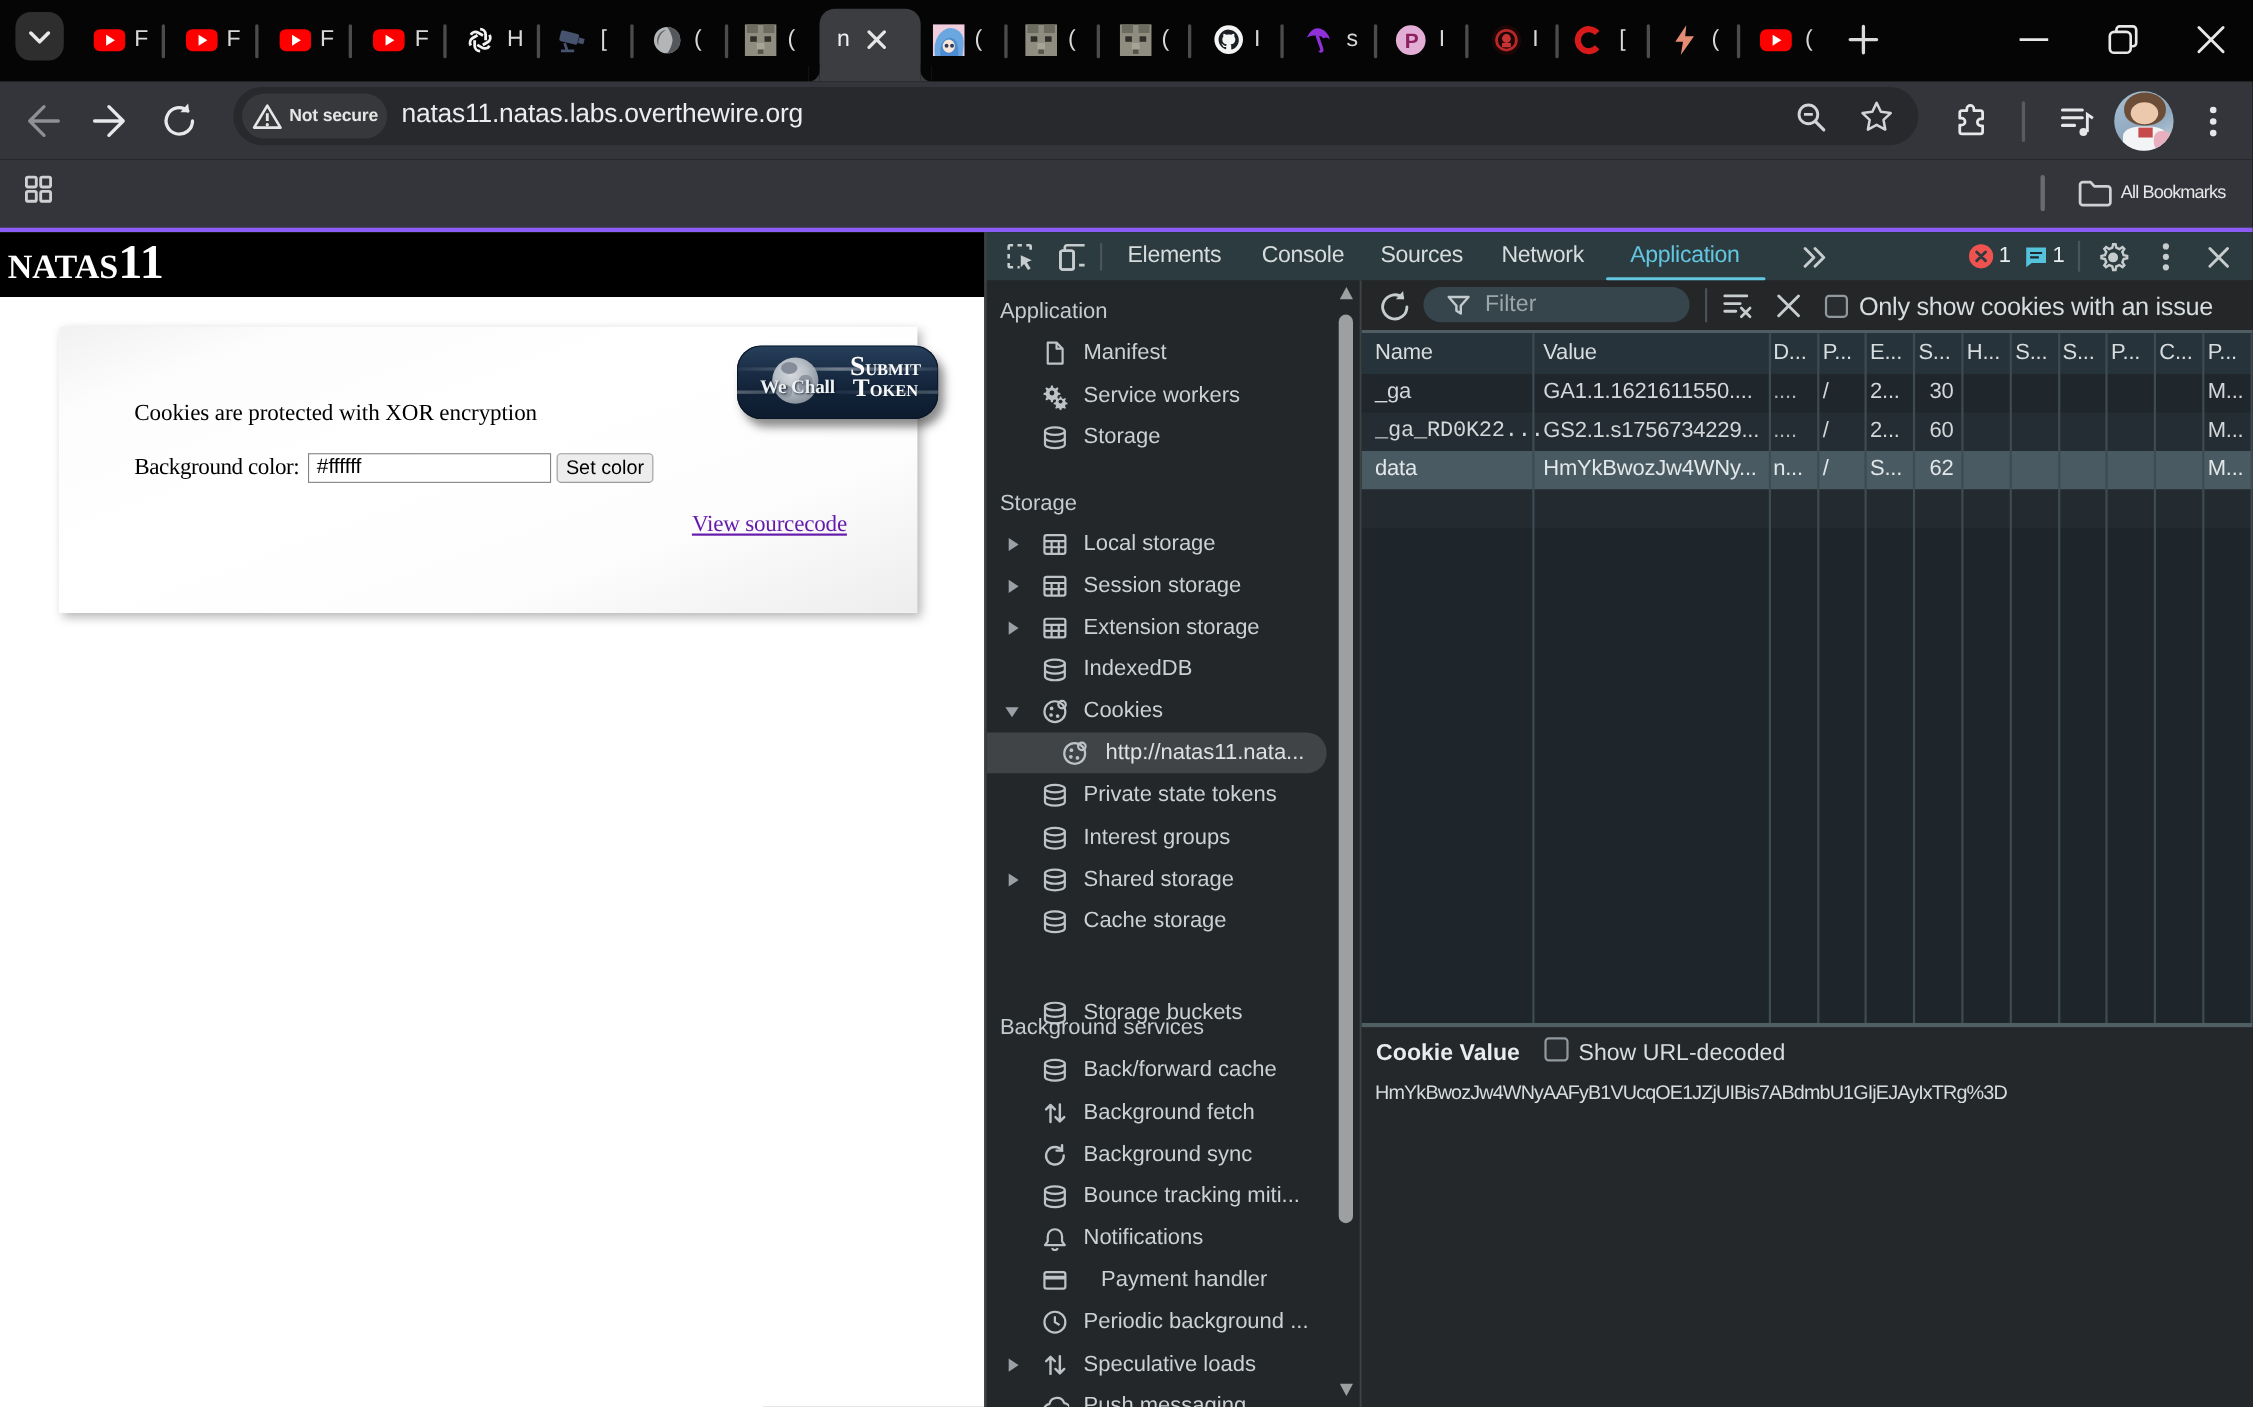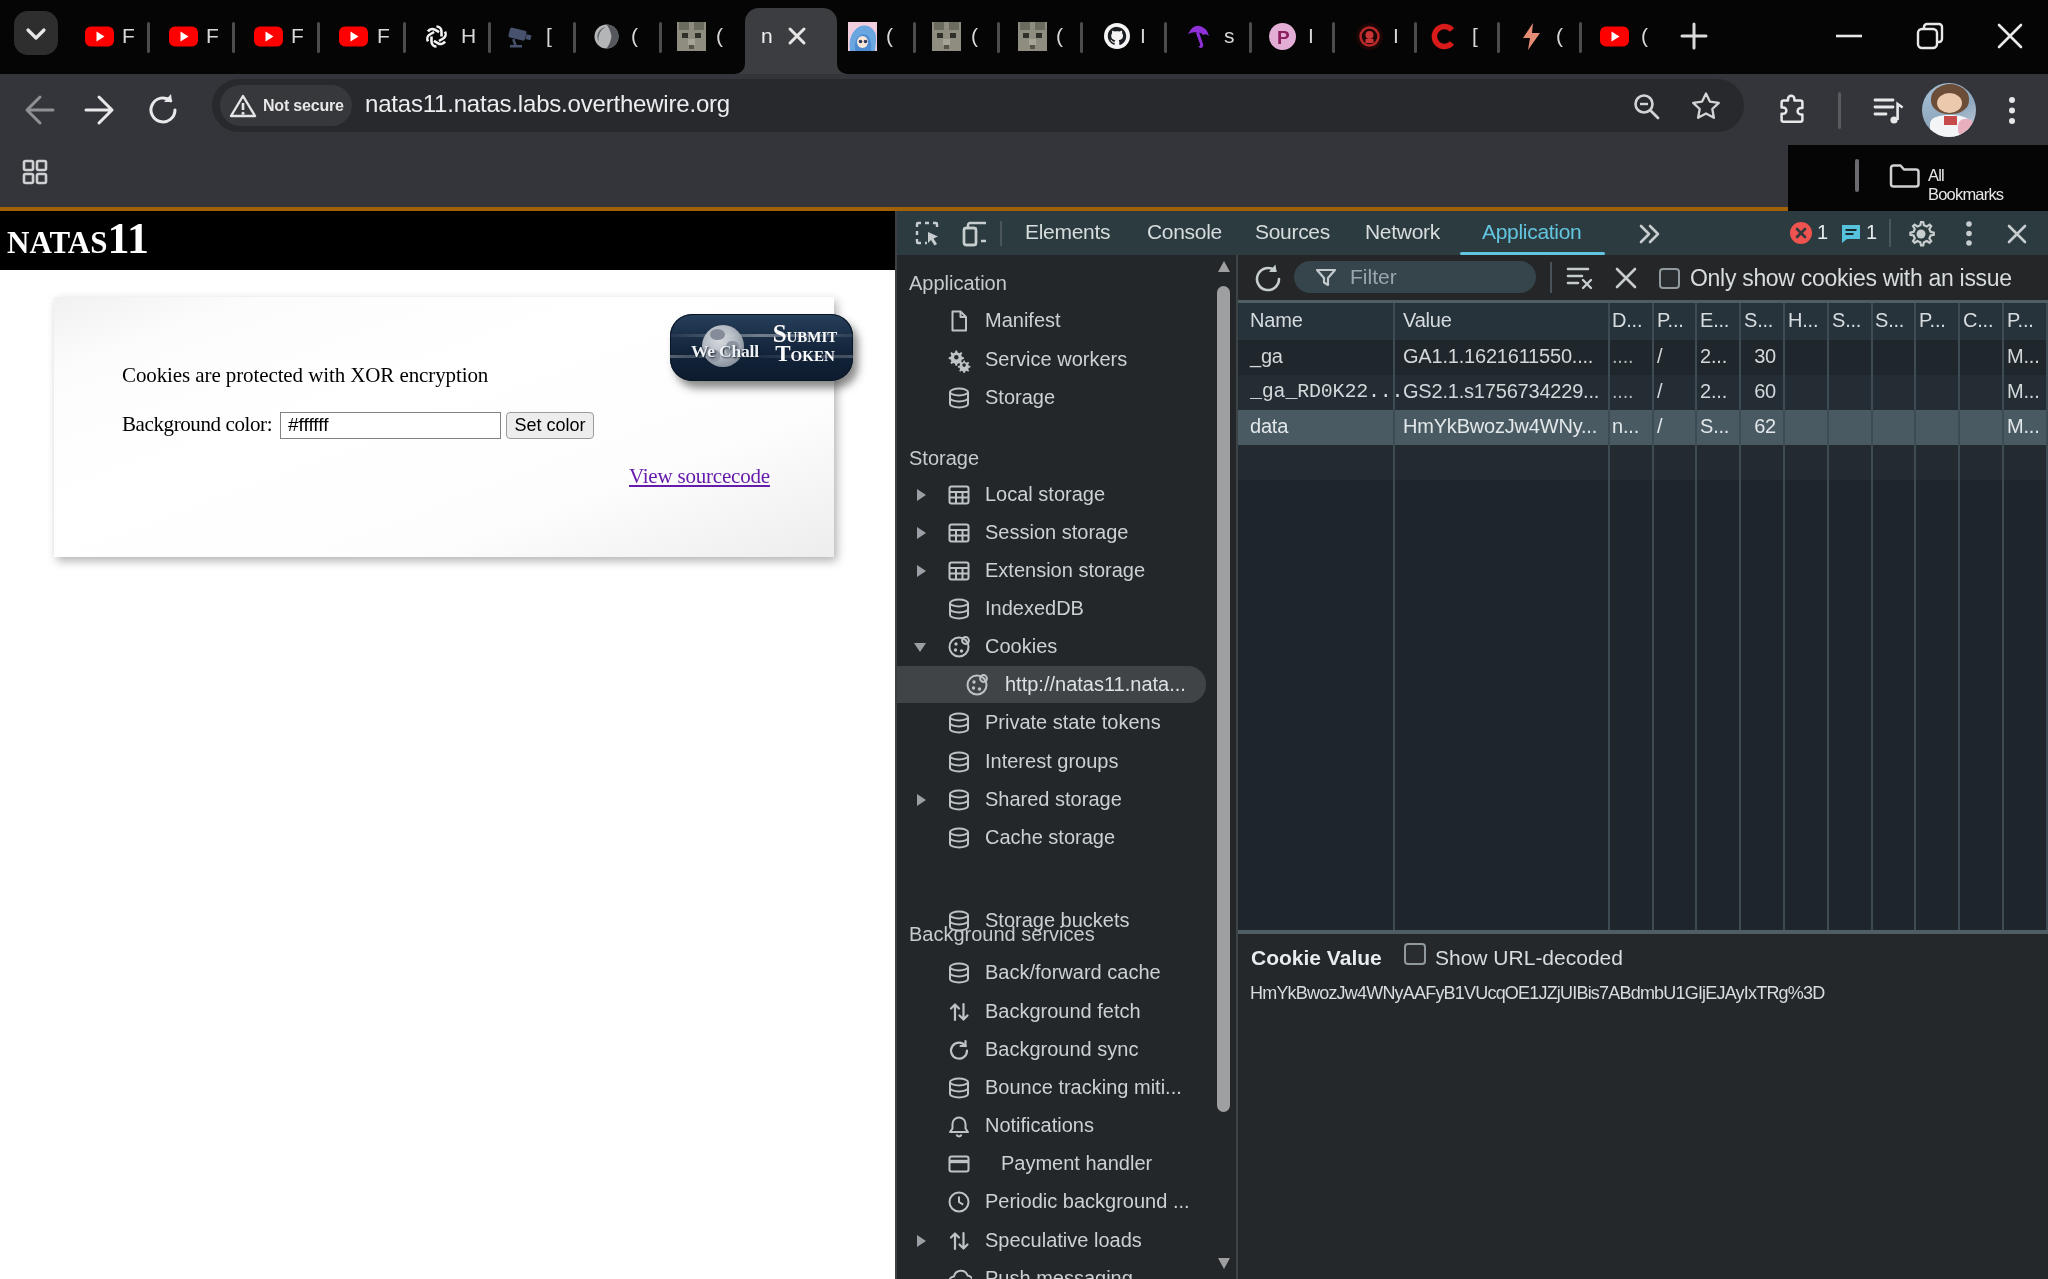--- a/index.html
+++ b/index.html
@@ -6,21 +6,21 @@
 body{width:2048px;height:1279px;overflow:hidden;position:relative;background:#050505;
   font-family:"Liberation Sans",sans-serif;}
 .abs{position:absolute;}
 
 #tabstrip{position:absolute;left:0;top:0;width:2048px;height:74px;background:#050505;}
 .tsep{position:absolute;top:22px;width:3px;height:31px;background:#4c4c4c;border-radius:2px;}
 .tletter{position:absolute;top:24px;font-size:21px;color:#d8d8d8;}
 .fav{position:absolute;top:22px;}
 
 #toolbar{position:absolute;left:0;top:74px;width:2048px;height:71px;background:#34353a;}
-#bookbar{position:absolute;left:0;top:145px;width:1788px;height:62px;background:#34353a;border-bottom:4px solid #a16207;}
+#bookbar{position:absolute;left:0;top:145px;width:2048px;height:62px;background:#34353a;border-bottom:4px solid #8b5cf6;}
 #omni{position:absolute;left:212px;top:5px;width:1532px;height:53px;border-radius:27px;background:#28292d;}
 #chip{position:absolute;left:8px;top:6px;height:41px;border-radius:21px;background:#37383c;color:#e6e6e6;
   font-size:18px;letter-spacing:-0.8px;display:flex;align-items:center;padding:0 0 0 8px;width:132px;box-sizing:border-box;}
 #url{position:absolute;left:153px;top:11px;font-size:24px;letter-spacing:-0.2px;color:#ecedef;}
 
 #page{position:absolute;left:0;top:211px;width:895px;height:1068px;background:#ffffff;font-family:"Liberation Serif",serif;}
 #phead{position:absolute;left:0;top:0;width:895px;height:59px;background:#000;}
 #phead h1{margin:0;padding:0 0 0 7px;font-size:44px;line-height:55px;color:#fff;font-variant:small-caps;font-weight:bold;}
 #cbox{position:absolute;left:54px;top:86px;width:780px;height:260px;
   background:linear-gradient(160deg,#f1f1f1 0%,#fcfcfc 14%,#ffffff 40%,#fdfdfd 72%,#ededed 100%);

